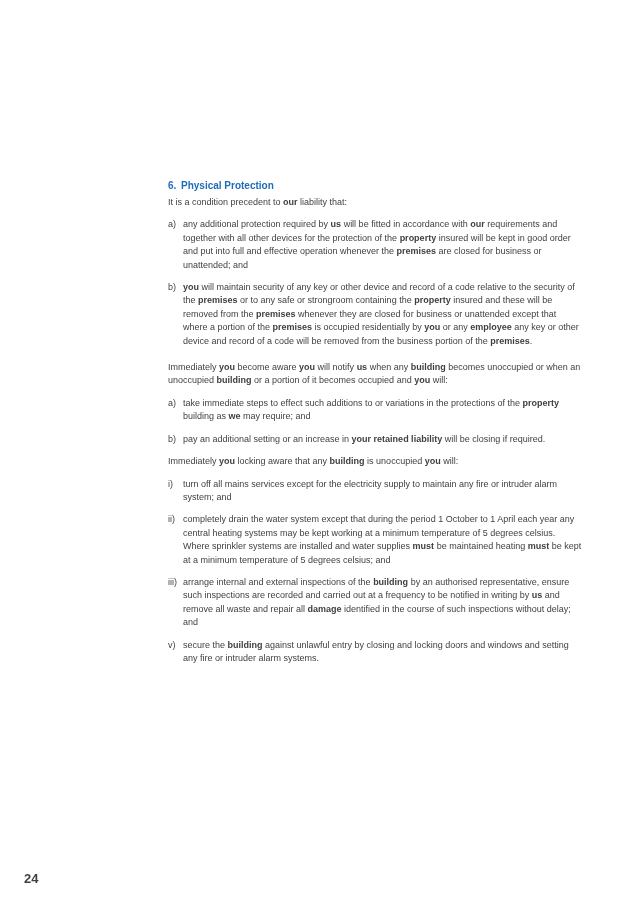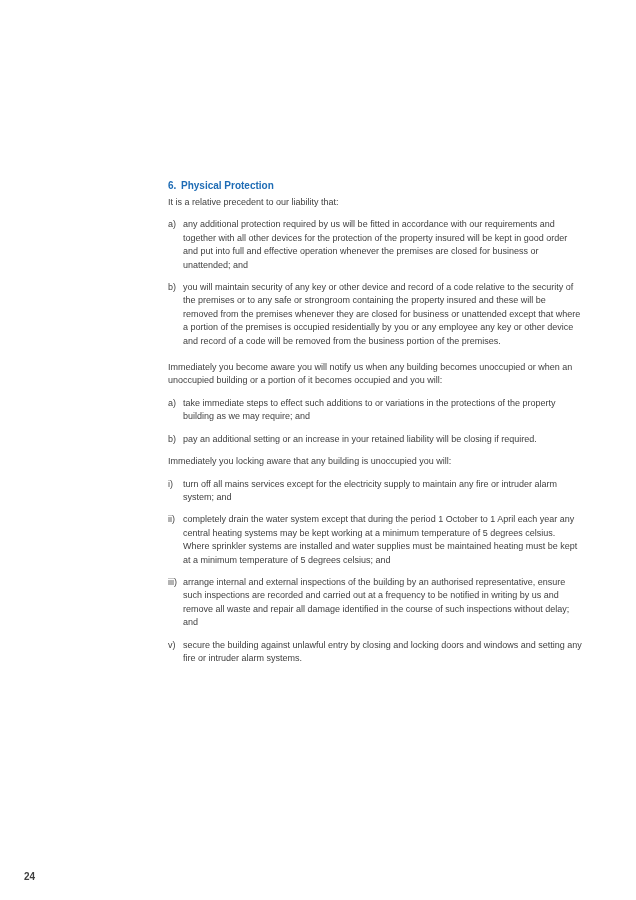--- a/index.html
+++ b/index.html
@@ -32,38 +32,38 @@
     font-weight: bold;
     font-size: 10px;
     line-height: 13px;
     margin-bottom: 4px;
   }
   .section-number { display: inline-block; width: 13px; }
   .para { margin-bottom: 9px; }
   .list-item { display: flex; margin-bottom: 9px; }
   .list-item .marker { flex: 0 0 15px; width: 15px; }
   .list-item .item-text { flex: 1; }
-  .term { font-weight: normal; text-align: right; }
+  .term { font-weight: bold; text-align: right; }
   .page-number {
     position: absolute;
     left: 24px;
     top: 871px;
-    font-size: 10px;
+    font-size: 13px;
     font-weight: bold;
     color: #3f3f3f;
   }
 </style>
 </head>
 <body>
 
 <div class="page">
   <main class="content">
       <section class="doc-section">
         <h2 class="section-heading"><span class="section-number">6.</span><span>Physical Protection</span></h2>
-        <p class="para"><span>It is a relative precedent to </span><span class="term">our</span><span> liability that:</span></p>
+        <p class="para"><span>It is a condition precedent to </span><span class="term">our</span><span> liability that:</span></p>
         <div class="list-item">
           <span class="marker">a)</span>
           <div class="item-text"><span>any additional protection required by </span><span class="term">us</span><span> will be fitted in accordance with </span><span class="term">our</span><span> requirements and together with all other devices for the protection of the </span><span class="term">property</span><span> insured will be kept in good order and put into full and effective operation whenever the </span><span class="term">premises</span><span> are closed for business or unattended; and</span></div>
         </div>
         <div class="list-item">
           <span class="marker">b)</span>
           <div class="item-text"><span class="term">you</span><span> will maintain security of any key or other device and record of a code relative to the security of the </span><span class="term">premises</span><span> or to any safe or strongroom containing the </span><span class="term">property</span><span> insured and these will be removed from the </span><span class="term">premises</span><span> whenever they are closed for business or unattended except that where a portion of the </span><span class="term">premises</span><span> is occupied residentially by </span><span class="term">you</span><span> or any </span><span class="term">employee</span><span> any key or other device and record of a code will be removed from the business portion of the </span><span class="term">premises</span><span>.</span></div>
         </div>
       </section>
       <section class="doc-section">

